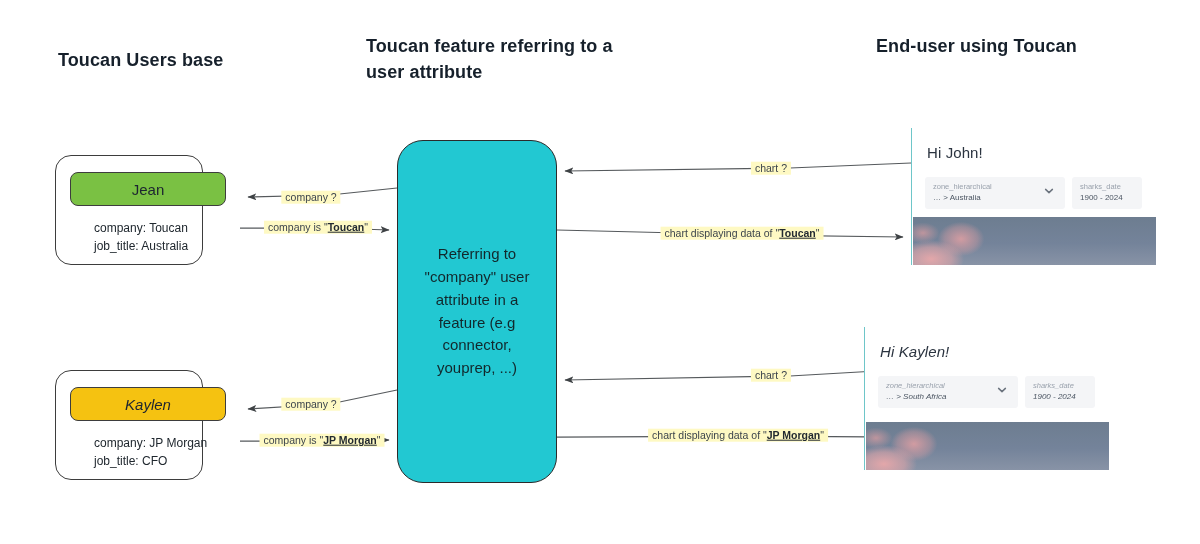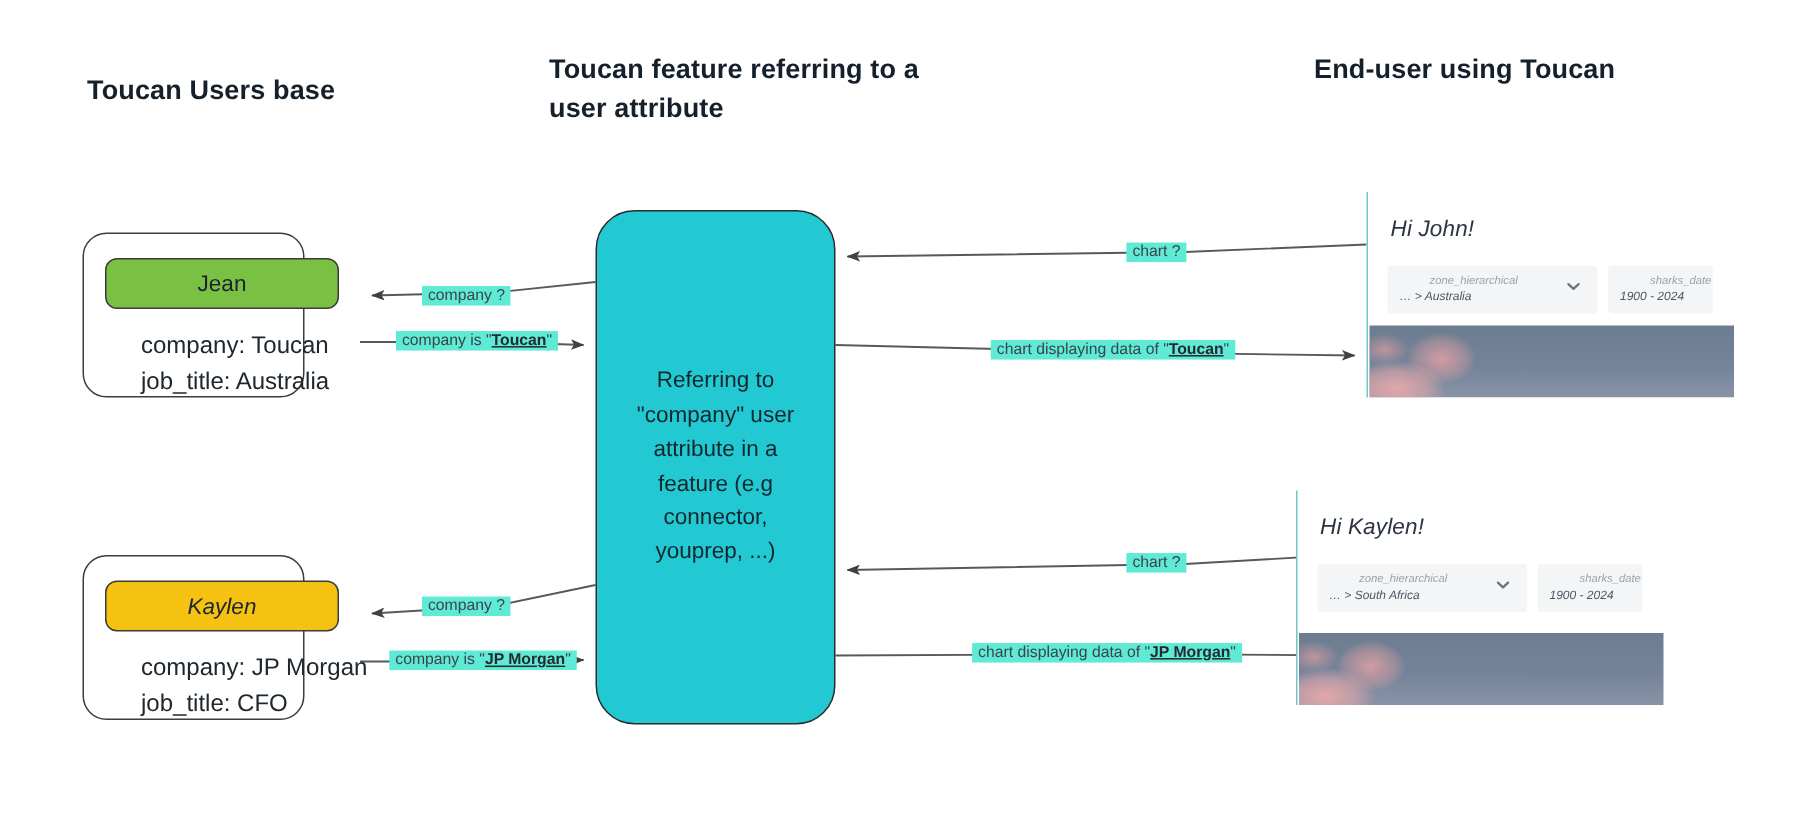--- a/index.html
+++ b/index.html
@@ -59,21 +59,21 @@
     display: flex;
     align-items: center;
     justify-content: center;
     font-size: 15px;
     color: #1c2430;
   }
   .user-attrs {
     position: absolute;
     left: 38px;
     top: 63px;
-    font-size: 16px;
+    font-size: 12px;
     line-height: 1.5;
     color: #20282f;
     white-space: nowrap;
   }
 
   
   #feature-box {
     position: absolute;
     left: 397px;
     top: 140px;
@@ -97,21 +97,21 @@
 
   
   .dash-card {
     position: absolute;
     width: 245px;
     background: #ffffff;
     border-left: 1.5px solid #6ec6c9;
     box-sizing: border-box;
     overflow: hidden;
   }
-  #dash-card-john   { left: 911px; top: 128px; height: 137px; font-style: italic; }
+  #dash-card-john   { left: 911px; top: 128px; height: 137px; }
   #dash-card-kaylen { left: 864px; top: 327px; height: 143px; font-style: italic; }
 
   .dash-greeting {
     font-size: 15px;
     color: #2b3440;
     padding: 16px 0 0 15px;
     letter-spacing: 0.1px;
   }
   .dash-filters {
     display: flex;
@@ -125,21 +125,20 @@
     box-sizing: border-box;
     position: relative;
   }
   .filter-chip.wide { width: 140px; }
   .filter-chip.narrow { width: 70px; }
   .chip-label {
     font-size: 7.5px;
     color: #9aa2ad;
     line-height: 1.35;
     white-space: nowrap;
-    margin-left: 20px;
   }
   .chip-value {
     font-size: 8px;
     color: #4c5663;
     line-height: 1.4;
     white-space: nowrap;
   }
   .chip-chevron {
     position: absolute;
     right: 12px;
@@ -174,21 +173,21 @@
   }
   .edge-line {
     fill: none;
     stroke: #55595c;
     stroke-width: 1.25;
   }
   .edge-label {
     position: absolute;
     font-size: 10.5px;
     color: #3c444c;
-    background: #5eead4;
+    background: #fef9c3;
     padding: 0 4px;
     white-space: nowrap;
     transform: translate(-50%, -50%);
     line-height: 1.2;
   }
   .edge-label b { font-weight: bold; color: #232a31; text-decoration: underline; }
 </style>
 </head>
 <body>
 

